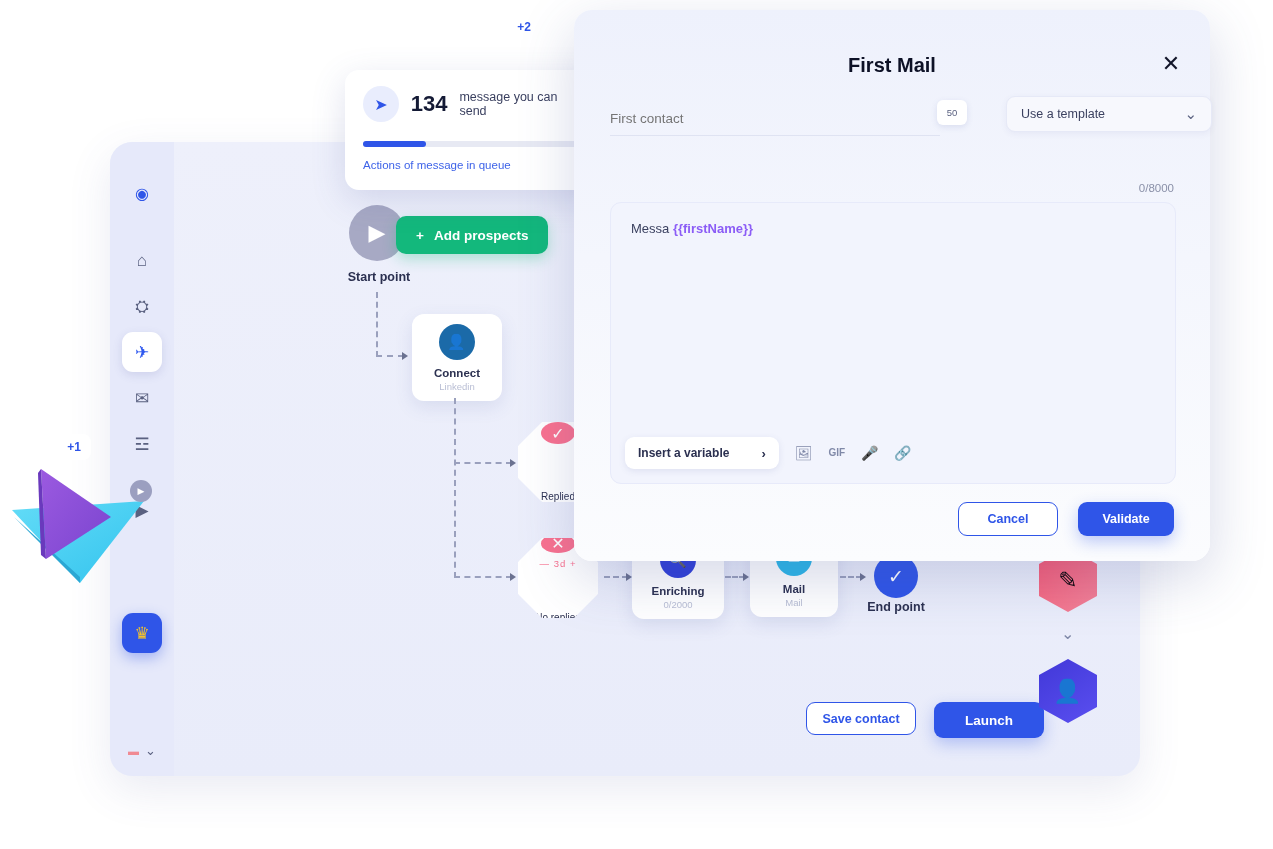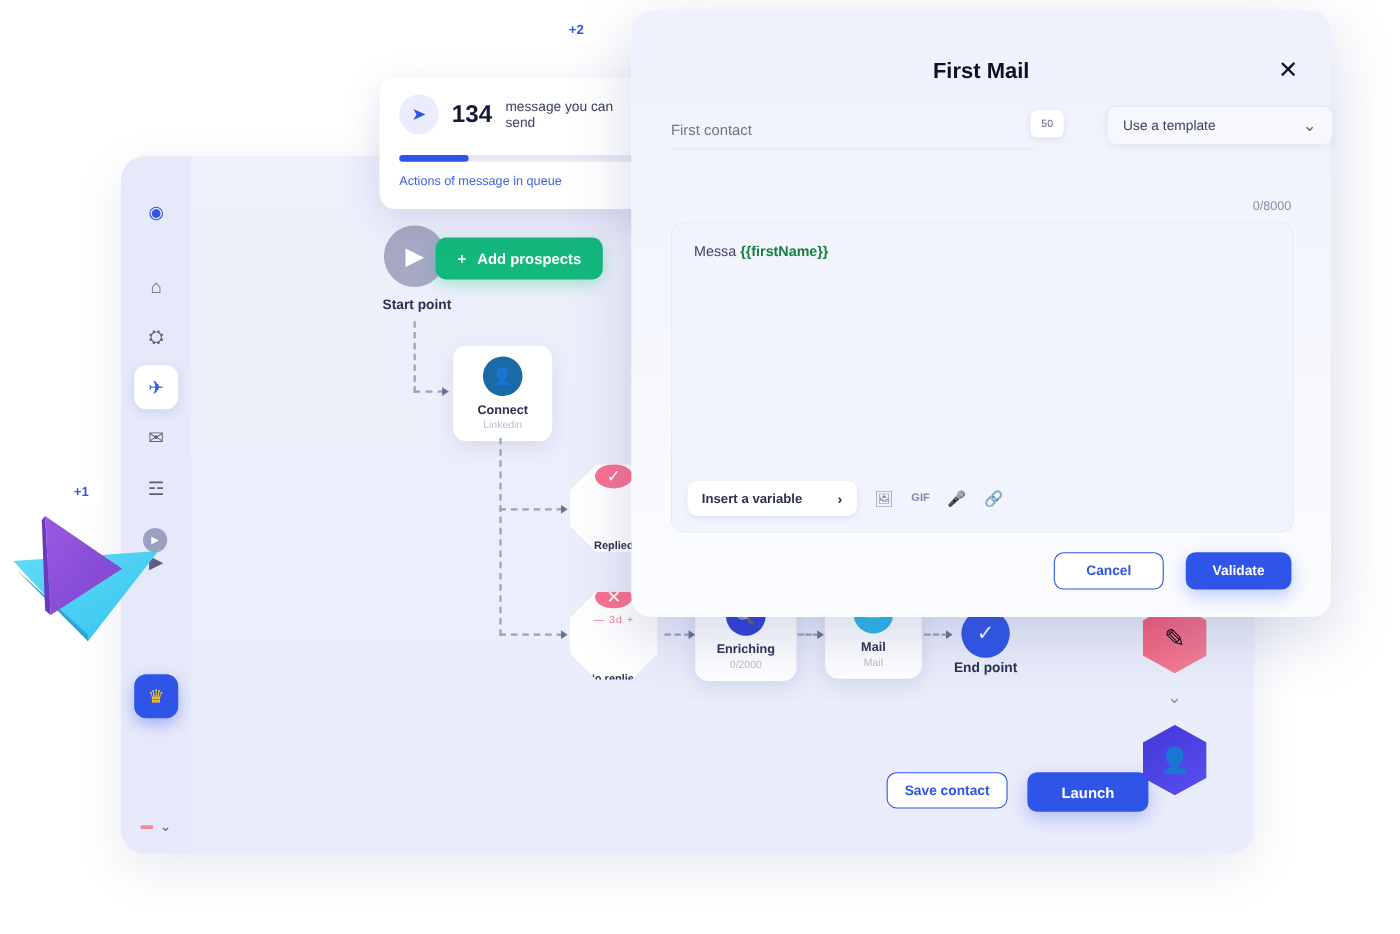--- a/index.html
+++ b/index.html
@@ -61,21 +61,21 @@
     position: absolute; width: 80px; height: 80px; background: #fff;
     clip-path: polygon(30% 0,70% 0,100% 30%,100% 70%,70% 100%,30% 100%,0 70%,0 30%);
     box-shadow: 0 6px 16px rgba(80,90,160,.12);
     display: flex; flex-direction: column; align-items: center; justify-content: center;
   }
   .oct-circle {
     width: 34px; height: 34px; border-radius: 50%; background: #f9718f;
     display: flex; align-items: center; justify-content: center;
     color: #fff; font-size: 16px; margin-bottom: 5px;
   }
-  .oct-label { font-size: 10px; color: #2b3050; font-weight: 700; margin-top: 42px; }
+  .oct-label { font-size: 10px; color: #2b3050; font-weight: 400; margin-top: 42px; }
   .oct-delay { font-size: 9.5px; color: #f9718f; margin-bottom: 1px; letter-spacing: 1px; }
 
   .start-circle {
     position: absolute; width: 56px; height: 56px; border-radius: 50%;
     background: #a7a9c4; display: flex; align-items: center; justify-content: center;
     color: #fff; font-size: 22px;
   }
   .pt-label { position: absolute; font-size: 12.5px; font-weight: bold; color: #2b3050; }
   .end-circle {
     position: absolute; width: 44px; height: 44px; border-radius: 50%;
@@ -178,21 +178,21 @@
     display: flex; align-items: center; padding: 0 14px;
     font-size: 12.5px; color: #3b4160; cursor: pointer;
     box-shadow: 0 2px 6px rgba(80,90,160,.07);
   }
   .char-count { position: absolute; right: 36px; top: 172px; font-size: 11.5px; color: #8a90a8; }
   .editor {
     position: absolute; left: 36px; top: 192px; width: 566px; height: 282px;
     background: #f2f4fd; border: 1px solid #e7eafa; border-radius: 11px;
   }
   .editor-body { padding: 18px 20px; font-size: 13px; color: #3b4160; }
-  .var-token { color: #15803d; font-weight: bold; }
+  .var-token { color: #8b5cf6; font-weight: bold; }
   .editor-toolbar {
     position: absolute; left: 14px; bottom: 14px; right: 14px;
     display: flex; align-items: center; gap: 16px;
   }
   .insert-var {
     background: #fff; border: none; border-radius: 9px; height: 32px;
     padding: 0 13px; display: flex; align-items: center; gap: 32px;
     font-family: inherit; font-size: 12px; font-weight: bold; color: #2b3050;
     cursor: pointer; box-shadow: 0 2px 7px rgba(80,90,160,.12);
   }

